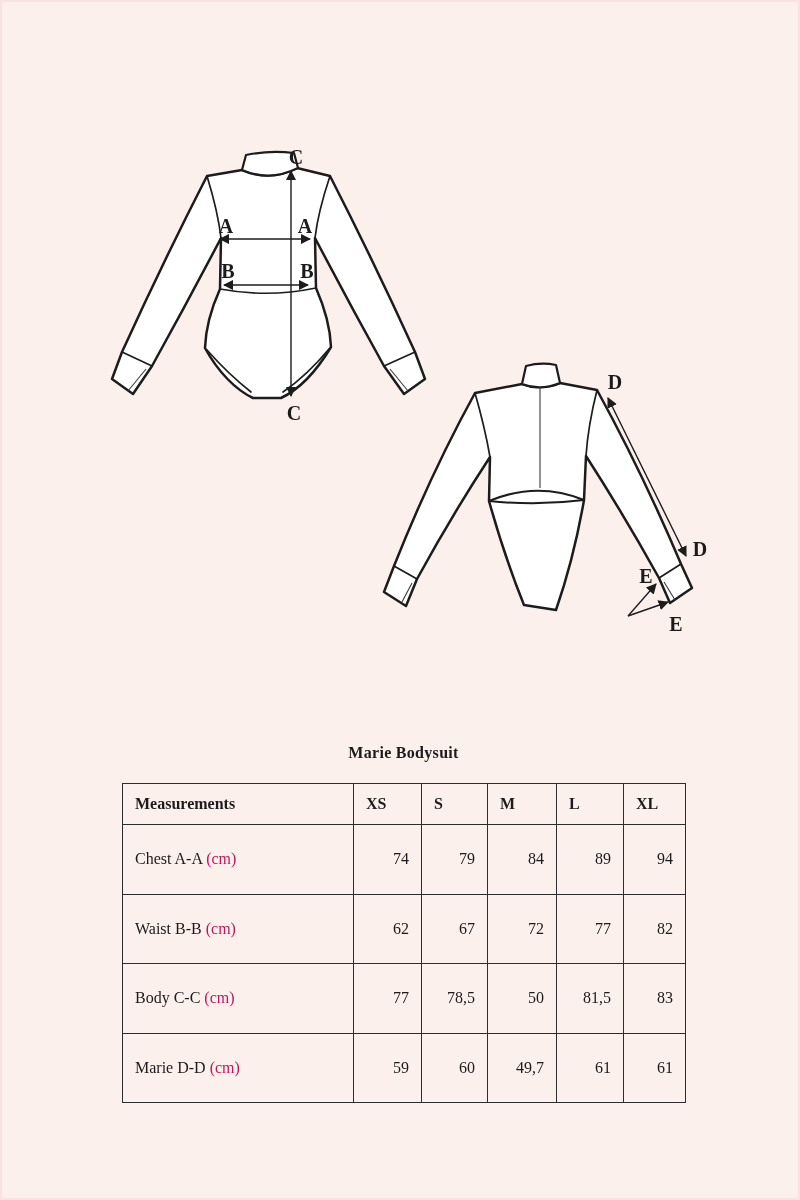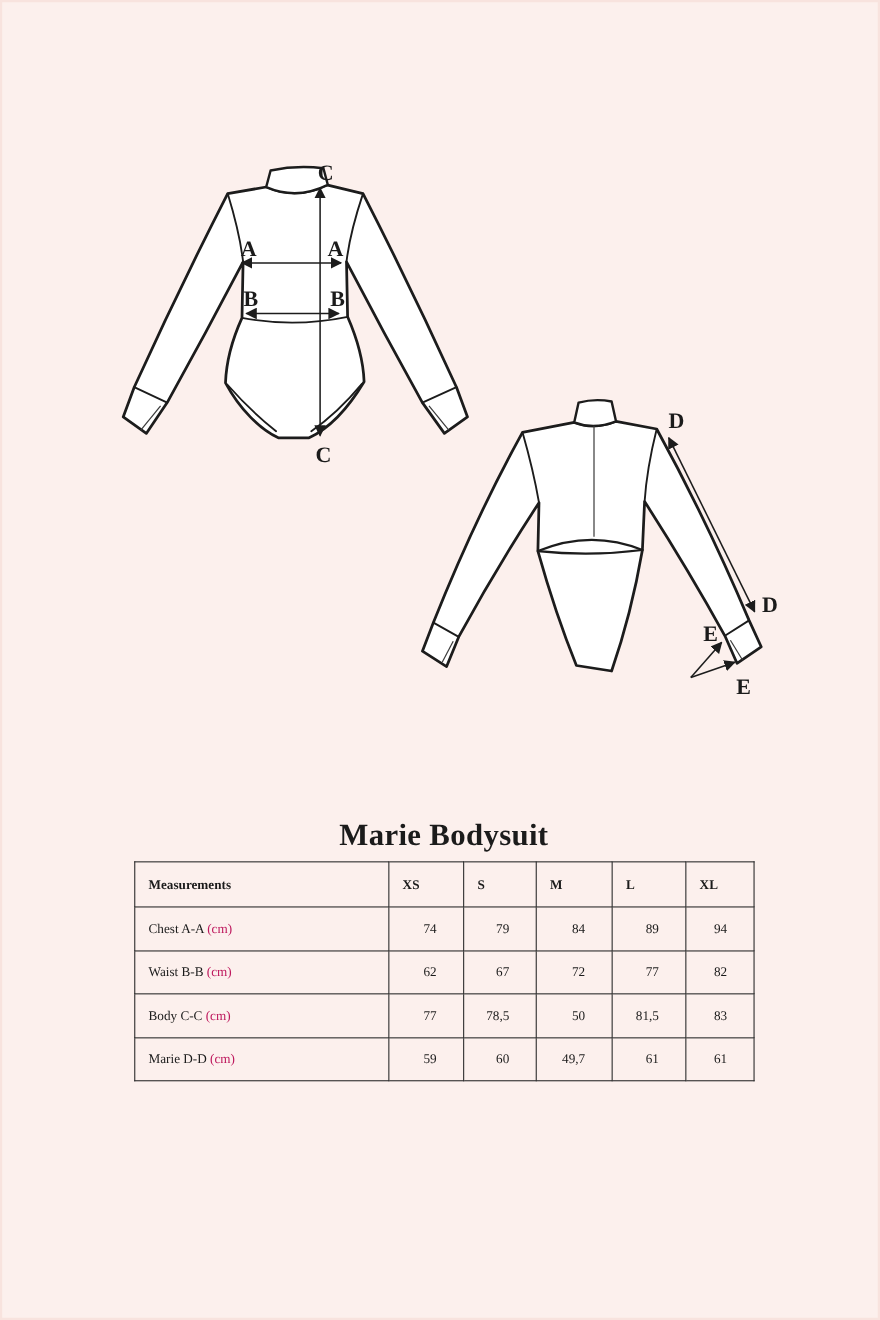--- a/index.html
+++ b/index.html
@@ -25,41 +25,41 @@
   }
   .garment    { fill:#ffffff; stroke:#1c1c1c; stroke-width:2.5; stroke-linejoin:round; }
   .collar     { fill:#ffffff; stroke:#1c1c1c; stroke-width:2.2; stroke-linejoin:round; }
   .seam       { fill:none; stroke:#1c1c1c; stroke-width:1.7; stroke-linecap:round; }
   .seam-thin  { fill:none; stroke:#3a3a3a; stroke-width:1.1; }
   .opening    { fill:none; stroke:#1c1c1c; stroke-width:2; stroke-linecap:round; }
   .measure    { fill:none; stroke:#1c1c1c; stroke-width:1.4; }
   .chart-title {
     position:absolute; left:122px; top:744px; width:563px;
     text-align:center;
-    font-size:28px; font-weight:bold;
+    font-size:16px; font-weight:bold;
     letter-spacing:0.3px;
   }
   table.size-table {
     position:absolute; left:122px; top:783px;
-    width:563px; height:200px;
+    width:563px; height:320px;
     border-collapse:collapse;
-    font-size:12px;
+    font-size:16px;
     table-layout:fixed;
   }
   .size-table th, .size-table td {
     border:1.5px solid #2d2d2d;
     vertical-align:middle;
     overflow:hidden; white-space:nowrap;
   }
   .size-table th {
     font-weight:bold; text-align:left;
     padding:0 4px 0 12px; height:40px;
   }
   .size-table td.label-cell { padding-left:12px; text-align:left; }
-  .size-table td.value-cell { padding-right:24px; text-align:right; }
+  .size-table td.value-cell { padding-right:12px; text-align:right; }
   .size-table .unit { color:#be185d; }
 </style>
 </head>
 <body>
 
 <div class="page-edge"></div>
 
 <svg class="diagram" width="800" height="700" viewBox="0 0 800 700">
   <defs>
     <marker id="ah" viewBox="0 0 10 10" refX="9" refY="5" markerWidth="7.5" markerHeight="7.5" orient="auto-start-reverse">

